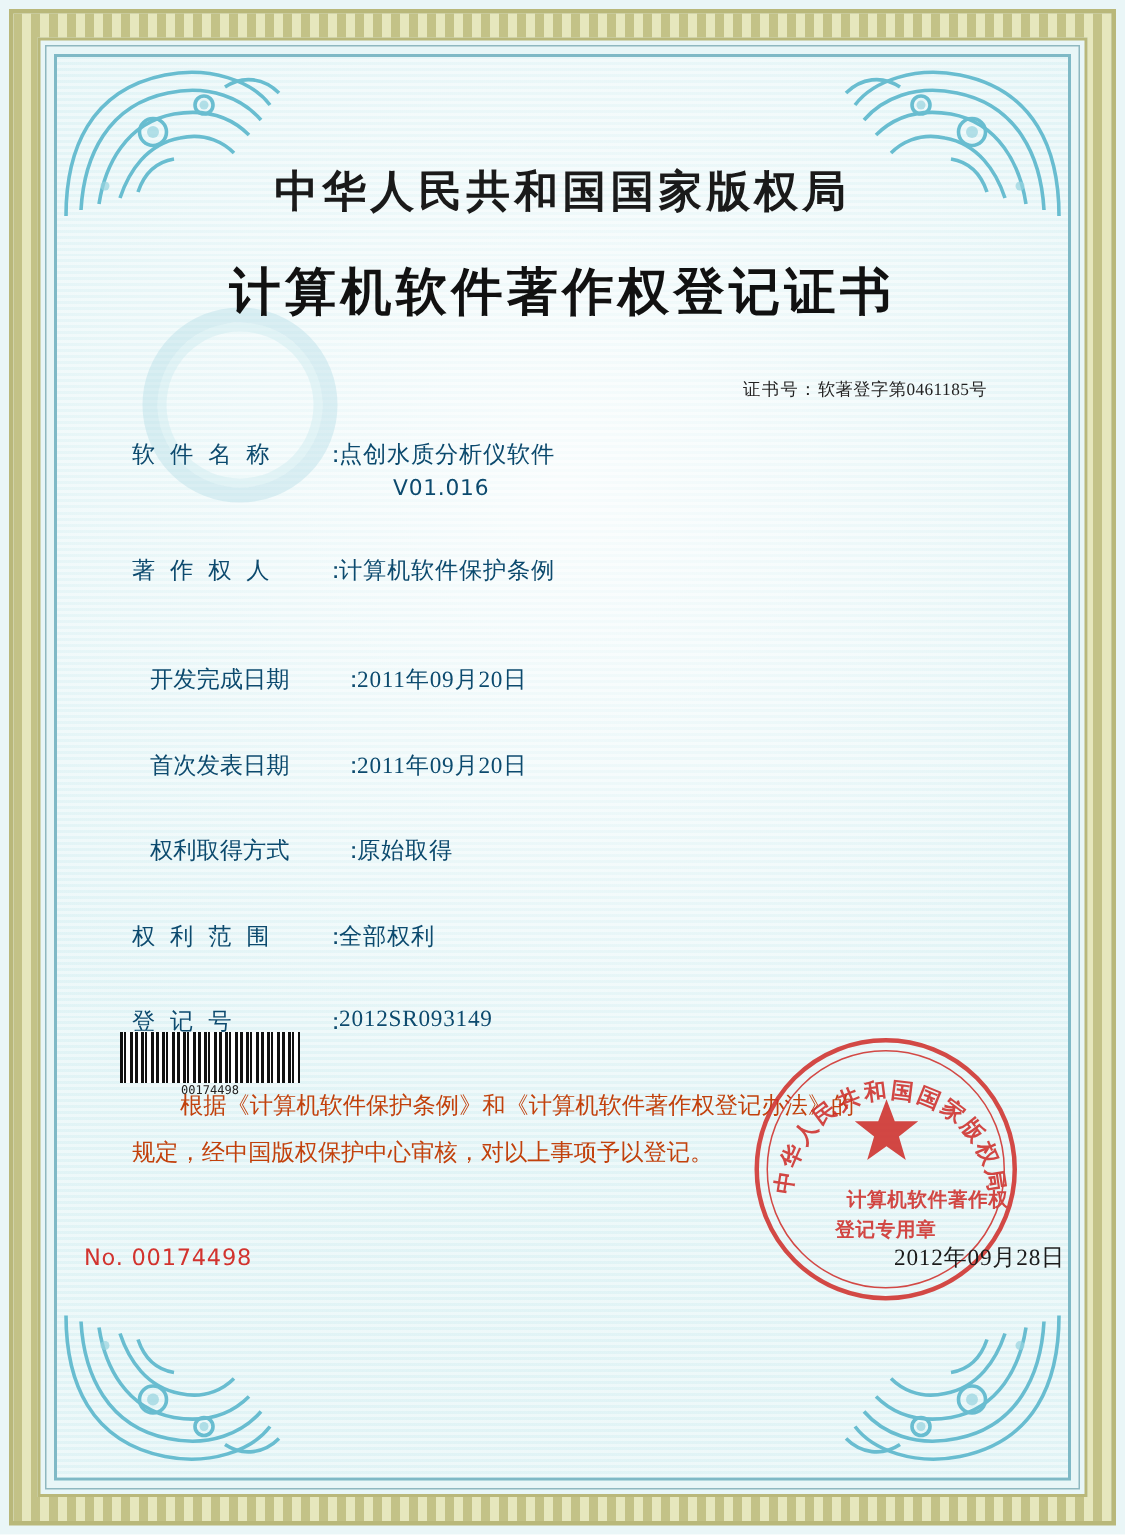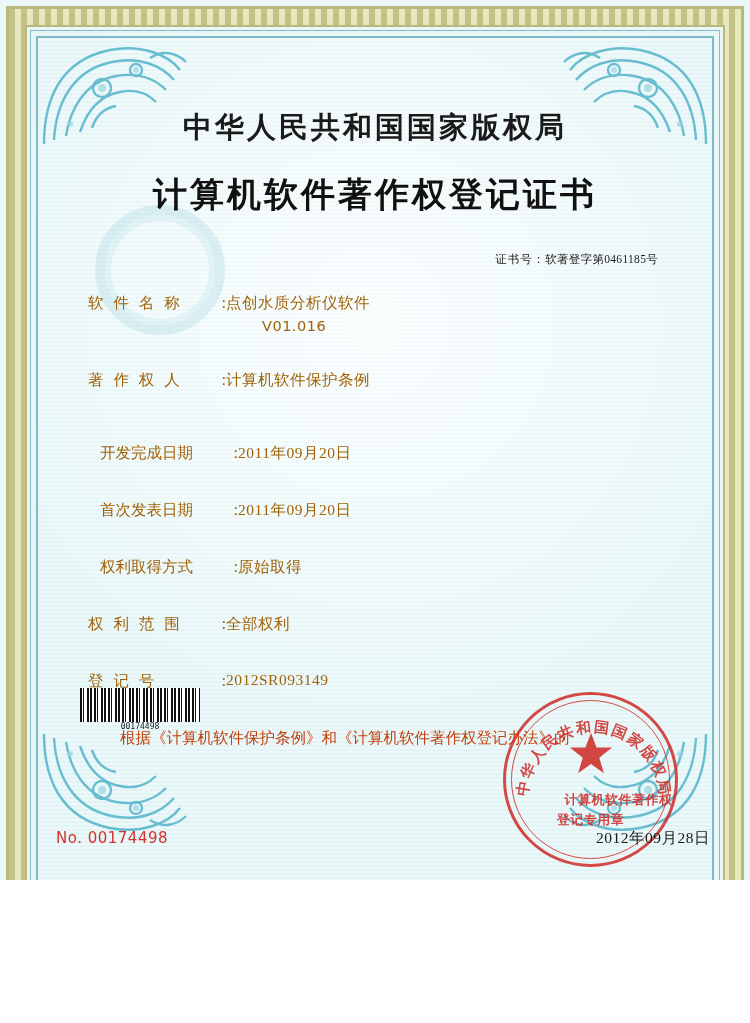--- a/index.html
+++ b/index.html
@@ -6,21 +6,21 @@
     margin: 0;
     padding: 0;
     background: #ffffff;
   }
   body {
     font-family: "Liberation Serif", serif;
   }
   .certificate {
     position: relative;
     width: 750px;
-    height: 880px;
+    height: 1023px;
     overflow: hidden;
     background: #eaf6f7;
   }
 
   
   .border-outer {
     position: absolute;
     left: 6px; top: 6px;
     width: 738px; height: 1011px;
     box-sizing: border-box;
@@ -119,21 +119,21 @@
 
   .fields {
     margin-top: 26px;
     padding-left: 28px;
   }
   .field-row {
     display: flex;
     align-items: flex-start;
     margin-bottom: 18px;
     font-size: 15.5px;
-    color: #a16207;
+    color: #0c4a6e;
   }
   .field-label {
     width: 128px;
     flex: 0 0 128px;
     letter-spacing: 3px;
     white-space: nowrap;
   }
   .field-label.tight { letter-spacing: 0px; margin-left: 12px; }
   .field-colon { width: 10px; flex: 0 0 10px; }
   .field-value { flex: 1; letter-spacing: 0.5px; }
@@ -399,20 +399,21 @@
       <div class="field-row">
         <span class="field-label">登 记 号</span>
         <span class="field-colon">：</span>
         <span class="field-value">2012SR093149</span>
       </div>
 
     </div>
 
     <div class="para">
       <span class="indent"></span><span>根据《计算机软件保护条例》和《计算机软件著作权登记办法》的</span><br>
+      <span>规定，经中国版权保护中心审核，对以上事项予以登记。</span>
     </div>
 
   </div>
 
   <div class="barcode"></div>
   <div class="barcode-num">00174498</div>
 
   <div class="seal">
     <div class="seal-inner"></div>
     <svg class="arc-text" viewBox="0 0 175 175">

